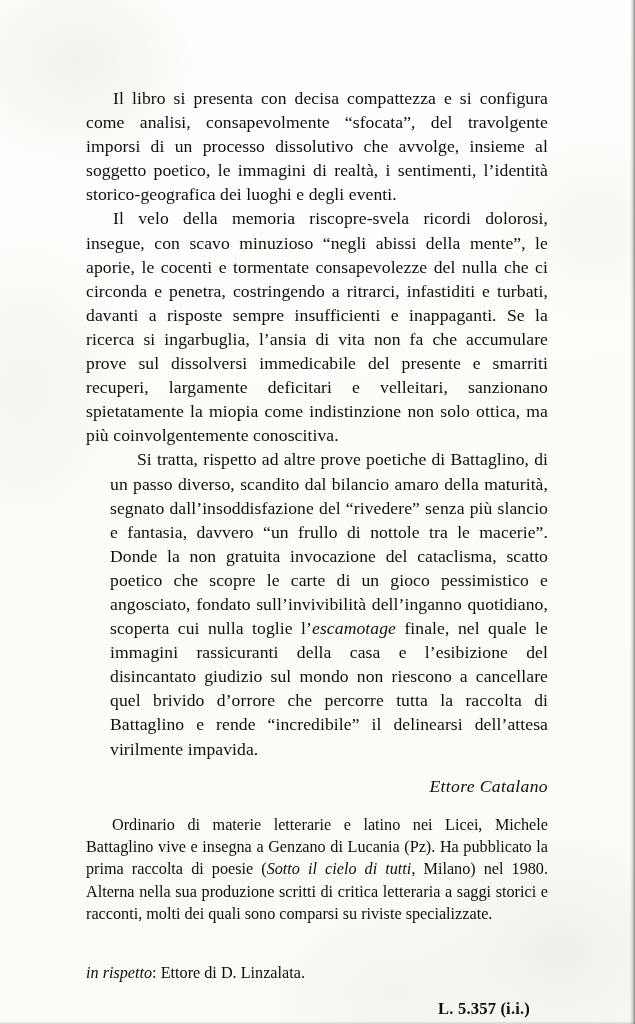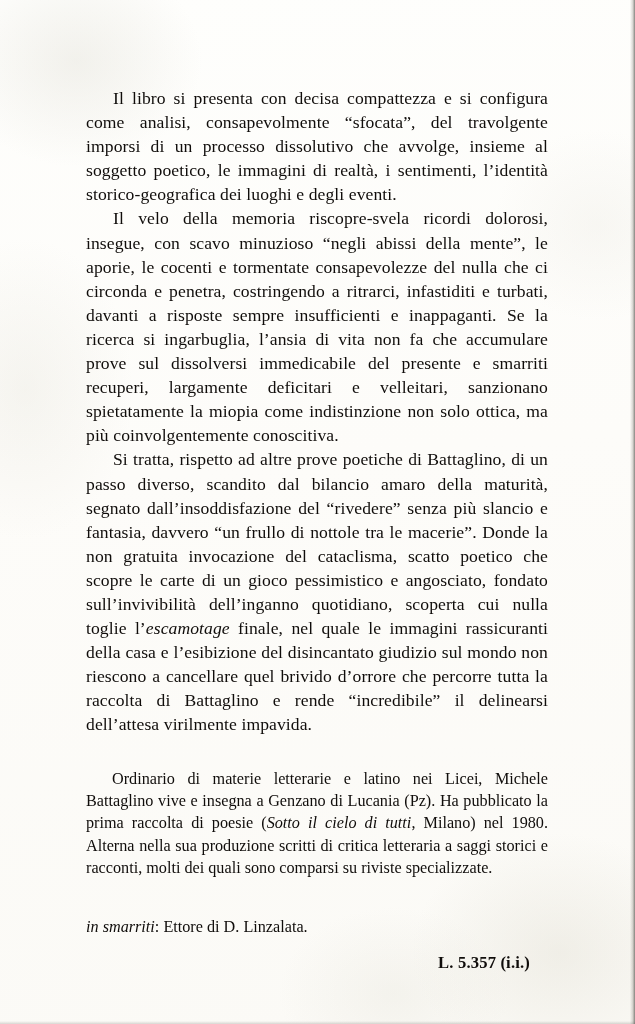--- a/index.html
+++ b/index.html
@@ -77,34 +77,35 @@
     hyphens: auto;
     -webkit-hyphens: auto;
     letter-spacing: .005em;
   }
   .review p {
     margin: 0;
     text-indent: 27px;
   }
   .review p:last-of-type {
     text-align: justify;
+    margin-left: 24px;
   }
 
   .signature {
     margin-top: 13px;
     text-align: right;
     font-style: italic;
     font-size: 17.6px;
     line-height: 24px;
     letter-spacing: .02em;
   }
 
   
   .bio {
-    margin-top: 31px;
+    margin-top: 16px;
     font-size: 16.2px;
     line-height: 22.4px;
     text-align: justify;
     text-justify: inter-word;
     hyphens: auto;
     -webkit-hyphens: auto;
   }
   .bio p {
     margin: 0;
     text-indent: 26px;
@@ -141,23 +142,24 @@
   <div class="scan-edge-bottom"></div>
 
   <div class="content">
 
     <div class="review">
       <p>Il libro si presenta con decisa compattezza e si configura come analisi, consapevolmente “sfocata”, del travolgente imporsi di un processo dissolutivo che avvolge, insieme al soggetto poetico, le immagini di realtà, i sentimenti, l’identità storico-geografica dei luoghi e degli eventi.</p>
       <p>Il velo della memoria riscopre-svela ricordi dolorosi, insegue, con scavo minuzioso “negli abissi della mente”, le aporie, le cocenti e tormentate consapevolezze del nulla che ci circonda e penetra, costringendo a ritrarci, infastiditi e turbati, davanti a risposte sempre insufficienti e inappaganti. Se la ricerca si ingarbuglia, l’ansia di vita non fa che accumulare prove sul dissolversi immedicabile del presente e smarriti recuperi, largamente deficitari e velleitari, sanzionano spietatamente la miopia come indistinzione non solo ottica, ma più coinvolgentemente conoscitiva.</p>
       <p><span>Si tratta, rispetto ad altre prove poetiche di Battaglino, di un passo diverso, scandito dal bilancio amaro della maturità, segnato dall’insoddisfazione del “rivedere” senza più slancio e fantasia, davvero “un frullo di nottole tra le macerie”. Donde la non gratuita invocazione del cataclisma, scatto poetico che scopre le carte di un gioco pessimistico e angosciato, fondato sull’invivibilità dell’inganno quotidiano, scoperta cui nulla toglie l’</span><em class="ital">escamotage</em><span> finale, nel quale le immagini rassicuranti della casa e l’esibizione del disincantato giudizio sul mondo non riescono a cancellare quel brivido d’orrore che percorre tutta la raccolta di Battaglino e rende “incredibile” il delinearsi dell’attesa virilmente impavida.</span></p>
     </div>
 
+    <div class="signature">Ettore Catalano</div>
 
     <div class="bio">
       <p><span>Ordinario di materie letterarie e latino nei Licei, Michele Battaglino vive e insegna a Genzano di Lucania (Pz). Ha pubblicato la prima raccolta di poesie (</span><em class="ital">Sotto il cielo di tutti</em><span>, Milano) nel 1980. Alterna nella sua produzione scritti di critica letteraria a saggi storici e racconti, molti dei quali sono comparsi su riviste specializzate.</span></p>
     </div>
 
-    <div class="colophon"><em class="label">in smarriti</em><span>: </span><span>Ettore di D. Linzalata.</span></div>
+    <div class="colophon"><em class="label">in rispetto</em><span>: </span><span>Ettore di D. Linzalata.</span></div>
 
     <div class="price">L. 5.357 (i.i.)</div>
 
   </div>
 </div>
 
 </body></html>

